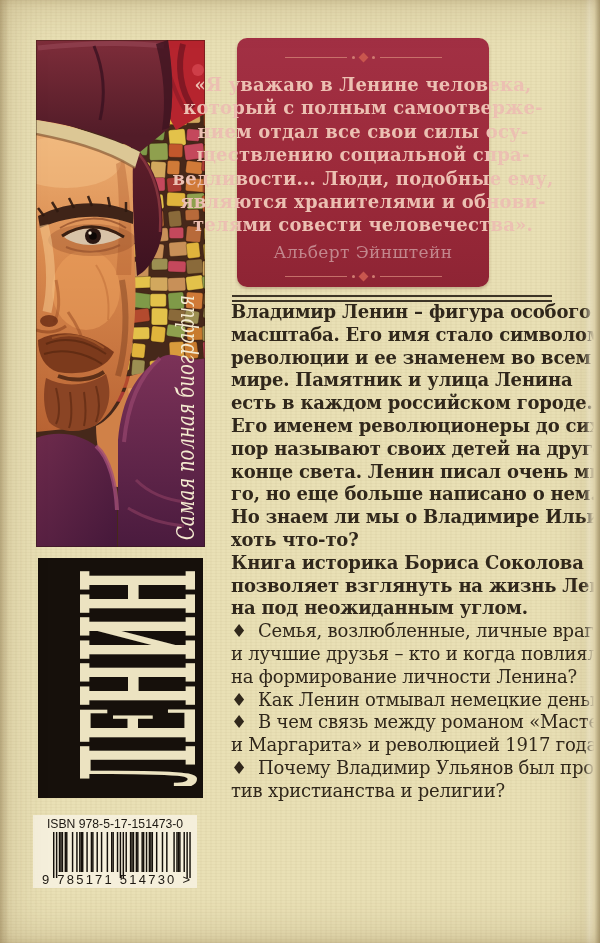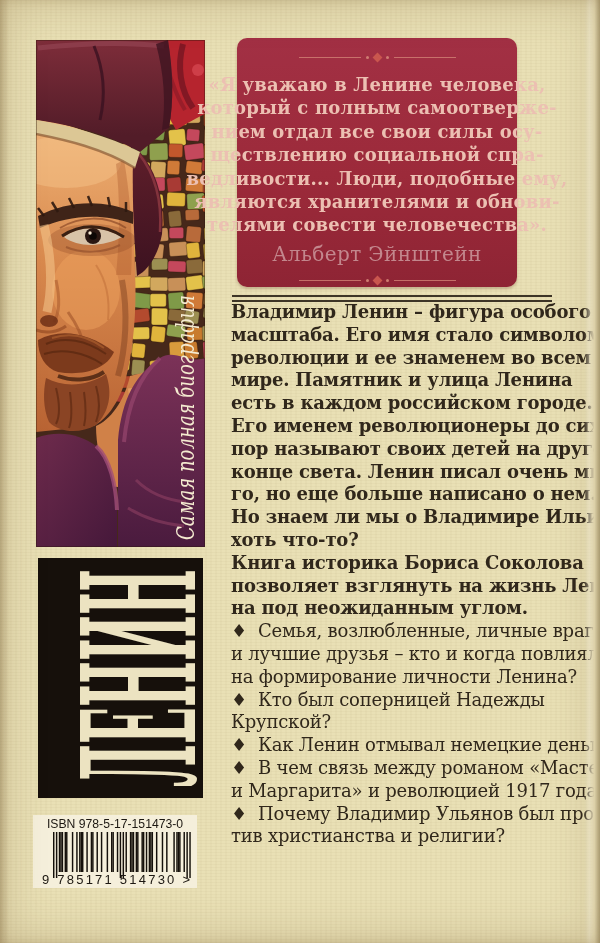--- a/index.html
+++ b/index.html
@@ -16,37 +16,37 @@
   .edge-right{position:absolute;top:0;right:0;bottom:0;width:16px;
     background:linear-gradient(90deg, rgba(255,255,255,0) 0%, rgba(252,248,224,.55) 35%, #eee5bd 65%, #baae85 100%);}
   .edge-left{position:absolute;top:0;left:0;bottom:0;width:10px;
     background:linear-gradient(90deg, rgba(110,85,45,.22), rgba(110,85,45,0));}
 
   .portrait{position:absolute;left:36px;top:40px;width:169px;height:507px;display:block;}
   .spine{position:absolute;left:38px;top:558px;width:165px;height:240px;display:block;}
   .barcode{position:absolute;left:33px;top:815px;width:164px;height:73px;display:block;}
 
   .quote-box{
-    position:absolute;left:237px;top:38px;width:280px;height:249px;
+    position:absolute;left:237px;top:38px;width:252px;height:249px;
     background:linear-gradient(180deg,#a23044 0%, #9c2a3a 55%, #8e2434 100%);
     border-radius:10px;box-sizing:border-box;
     display:flex;flex-direction:column;align-items:center;
     padding-top:15px;
     box-shadow:0 2px 3px rgba(90,40,20,.25);
   }
   .ornament{display:flex;align-items:center;gap:5px;height:9px;}
   .orn-line{width:62px;height:1px;background:#cf7d72;opacity:.85;}
   .orn-dot{width:3px;height:3px;border-radius:50%;background:#cf7d72;}
   .orn-diamond{width:7px;height:7px;background:#c9564e;transform:rotate(45deg);}
   .quote-text{
     margin-top:11px;white-space:pre;text-align:center;
     font-size:18px;line-height:23.4px;font-weight:bold;
     color:#ecc0b2;letter-spacing:.2px;
   }
-  .quote-attr{margin-top:5px;font-size:20px;color:#c3878d;letter-spacing:.4px;}
+  .quote-attr{margin-top:5px;font-size:17px;color:#c3878d;letter-spacing:.4px;}
   .quote-box .ornament.bottom{margin-top:10px;}
 
   .rule{position:absolute;left:232px;top:295px;width:320px;}
   .rule div{height:2px;background:#3d3426;margin-bottom:3px;}
 
   .body-text{position:absolute;left:231px;top:301px;width:368px;color:#30271b;}
   .para{white-space:pre;font-size:18px;line-height:22.8px;letter-spacing:-0.2px;}
   .para.bold{font-weight:bold;}
   .para.regular{font-weight:normal;}
 </style>
@@ -396,22 +396,20 @@
 конце света. Ленин писал очень мно-
 го, но еще больше написано о нем.
 Но знаем ли мы о Владимире Ильиче
 хоть что-то?</div>
     <div class="para bold">Книга историка Бориса Соколова
 позволяет взглянуть на жизнь Лени-
 на под неожиданным углом.</div>
     <div class="para regular">♦  Семья, возлюбленные, личные враги
 и лучшие друзья – кто и когда повлиял
 на формирование личности Ленина?</div>
-    <div class="para regular">♦  Кто был соперницей Надежды
-Крупской?</div>
     <div class="para regular">♦  Как Ленин отмывал немецкие деньги?</div>
     <div class="para regular">♦  В чем связь между романом «Мастер
 и Маргарита» и революцией 1917 года?</div>
     <div class="para regular">♦  Почему Владимир Ульянов был про-
 тив христианства и религии?</div>
   </div>
 
   <div class="edge-left"></div>
   <div class="edge-right"></div>
   <div class="vignette"></div>

